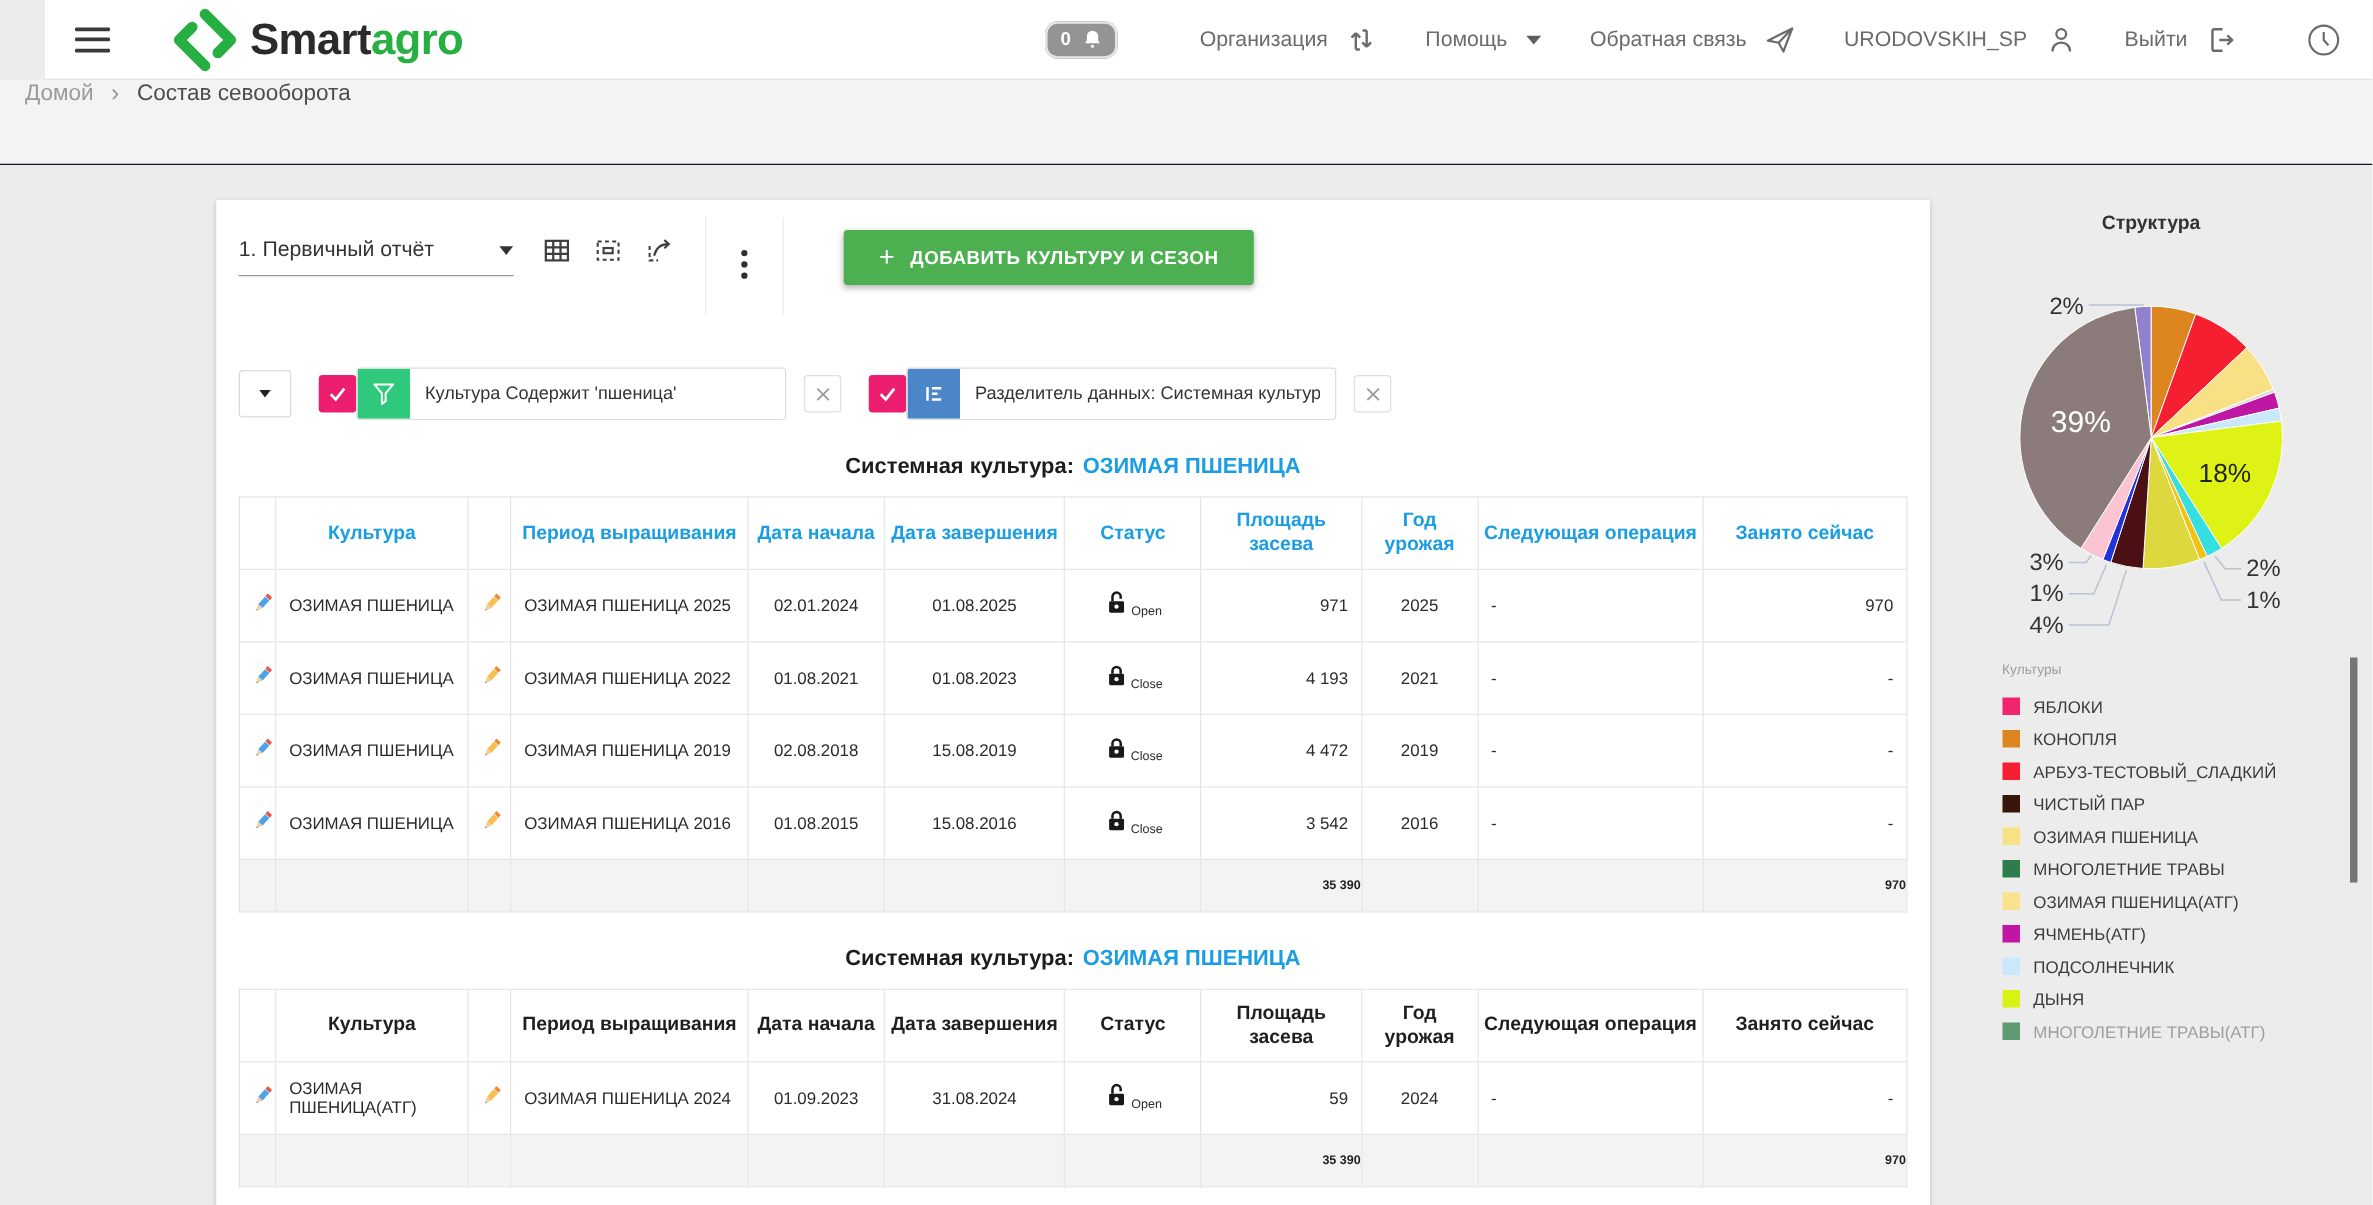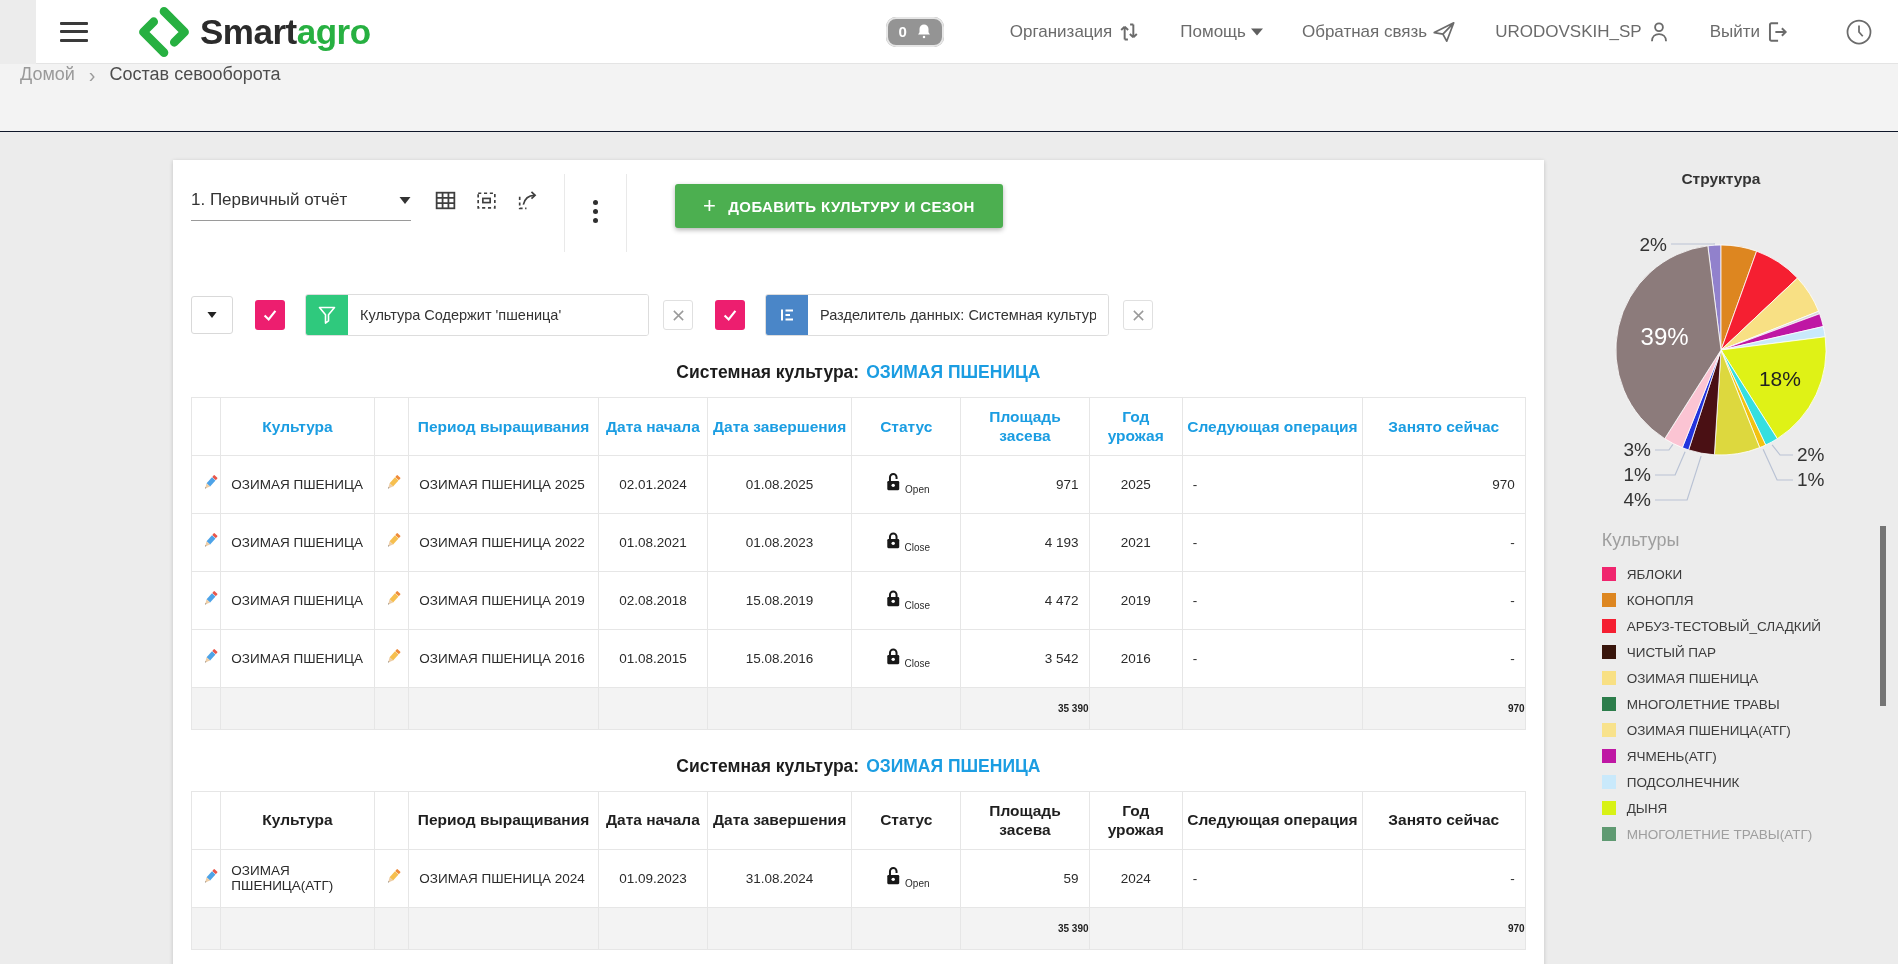--- a/index.html
+++ b/index.html
@@ -10,21 +10,21 @@
   .app-header { height:64px; background:#fff; border-bottom:1px solid #e4e4e4;
     display:flex; align-items:center; padding:0 24px;margin-left:36px; }
   .hamburger { width:28px; height:20px; display:flex; flex-direction:column; justify-content:space-between;
     background:none; border:none; cursor:pointer; }
   .hamburger span { display:block; height:3px; background:#3a3a3a; border-radius:1px; }
   .logo { display:flex; align-items:center; margin-left:50px; }
   .logo svg { width:52px; height:52px; margin-right:10px; }
   .logo-text { font-size:35px; font-weight:700; letter-spacing:-0.5px; }
   .logo-text .l1 { color:#2b2b2b; } .logo-text .l2 { color:#27b041; }
   .top-nav { margin-left:auto; display:flex; align-items:center; gap:38px; color:#6b6b6b; font-size:17px; }
-  .nav-item { display:flex; align-items:center; gap:4px; cursor:pointer; white-space:nowrap; }
+  .nav-item { display:flex; align-items:center; gap:14px; cursor:pointer; white-space:nowrap; }
   .nav-item svg { flex:none; }
   .notif-pill { background:#949494; border-radius:10px; padding:5px 10px 5px 12px;
     display:flex; align-items:center; gap:7px; color:#fff; font-size:15px; font-weight:700;
     margin-right:28px; cursor:pointer; box-shadow:inset 0 0 0 2px #e6e6e6; }
   .clock-btn { margin-left:16px; cursor:pointer; display:flex; }
 
   
   .breadcrumb { height:68px; background:#f3f3f3; border-bottom:1px solid #0f172a;
     display:flex; align-items:flex-start; padding:0 20px; font-size:18px; }
   .bc-home { color:#9a9a9a; cursor:pointer; }
@@ -51,21 +51,21 @@
     box-shadow:0 2px 5px rgba(0,0,0,.3); display:flex; align-items:center; gap:12px; cursor:pointer;
     font-family:"Liberation Sans",sans-serif; }
   .add-btn .plus { font-size:22px; font-weight:400; line-height:1; }
 
   
   .filters { display:flex; align-items:center; padding:0 18px; margin-top:42px; }
   .dd-btn { width:42px; height:38px; background:#fff; border:1px solid #d9d9d9; border-radius:3px;
     display:flex; align-items:center; justify-content:center; cursor:pointer; }
   .chk { width:30px; height:30px; background:#ed1e6f; border-radius:3px; margin-left:22px;
     display:flex; align-items:center; justify-content:center; cursor:pointer; flex:none; }
-  .filter-group { display:flex; margin-left:20px; border:1px solid #ddd; border-radius:3px;
+  .filter-group { display:flex; border:1px solid #ddd; border-radius:3px;
     overflow:hidden; height:42px; background:#fff; }
   .fg-icon { width:42px; display:flex; align-items:center; justify-content:center; flex:none; }
   .fg-green { background:#2fc97d; } .fg-blue { background:#4a86c8; }
   .fg-input { border:none; outline:none; width:300px; padding:0 12px; font-size:14.5px; color:#333;
     font-family:"Liberation Sans",sans-serif; }
   .x-btn { width:30px; height:30px; border:1px solid #e0e0e0; background:#fff; border-radius:3px;
     margin-left:14px; display:flex; align-items:center; justify-content:center; cursor:pointer; }
 
   
   .section-title { text-align:center; font-size:17.5px; font-weight:700; color:#1c1c1c; margin:26px 0 14px; }
@@ -82,21 +82,21 @@
   .pencil { display:inline-flex; cursor:pointer; }
   .lockwrap { display:inline-flex; align-items:flex-end; }
   .lock-label { font-size:10px; color:#2b2b2b; margin-left:1px; margin-bottom:-2px; }
   tr.totals td { background:#f3f3f3; height:42px; font-weight:700; font-size:10px; color:#1f1f1f; }
 
   
   .chart-panel { width:365px; position:relative; padding-top:6px; }
   .chart-title { text-align:center; font-weight:700; font-size:15.5px; color:#333; margin-top:4px; }
   #pie { display:block; margin:2px auto 0; width:300px; height:330px; }
   .legend { margin:10px 0 0 58px; }
-  .legend-title { color:#9e9e9e; font-size:18px; margin-bottom:10px; }
+  .legend-title { color:#9e9e9e; font-size:11px; margin-bottom:10px; }
   .legend-item { display:flex; align-items:center; gap:11px; height:26px; font-size:13.5px;
     color:#3c3c3c; cursor:pointer; white-space:nowrap; }
   .legend-item .swatch { width:14px; height:14px; flex:none; }
   .legend-item.muted { color:#9e9e9e; }
   .scrollbar { position:absolute; right:12px; top:356px; width:6px; height:312px; background:#ececec; }
   .scrollbar .thumb { width:6px; height:180px; margin-top:10px; background:#757575; }
 </style>
 </head>
 <body>
 

